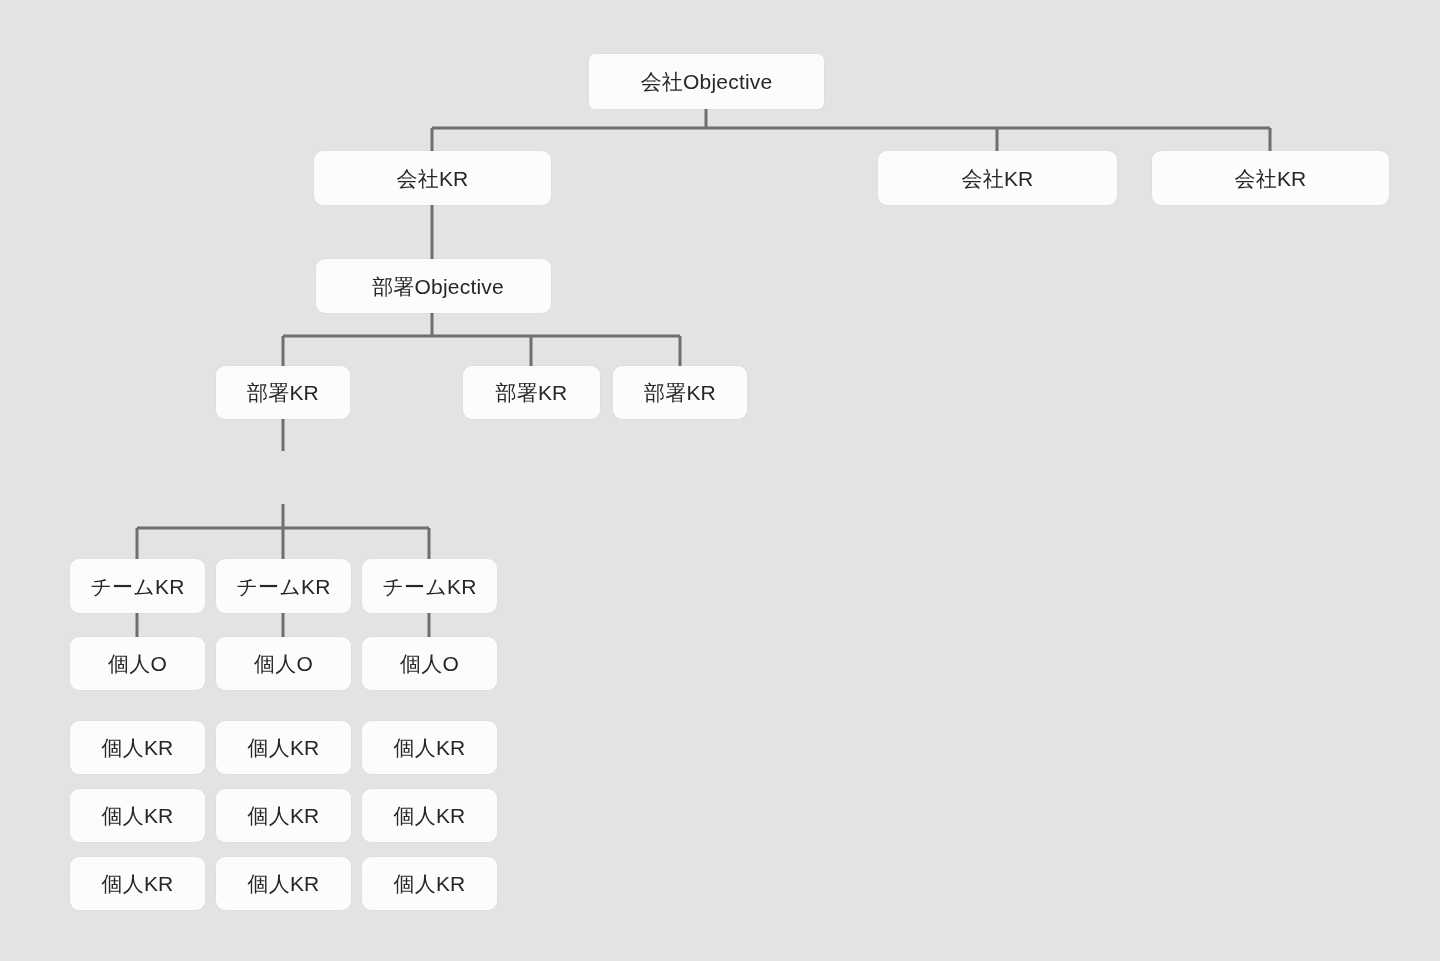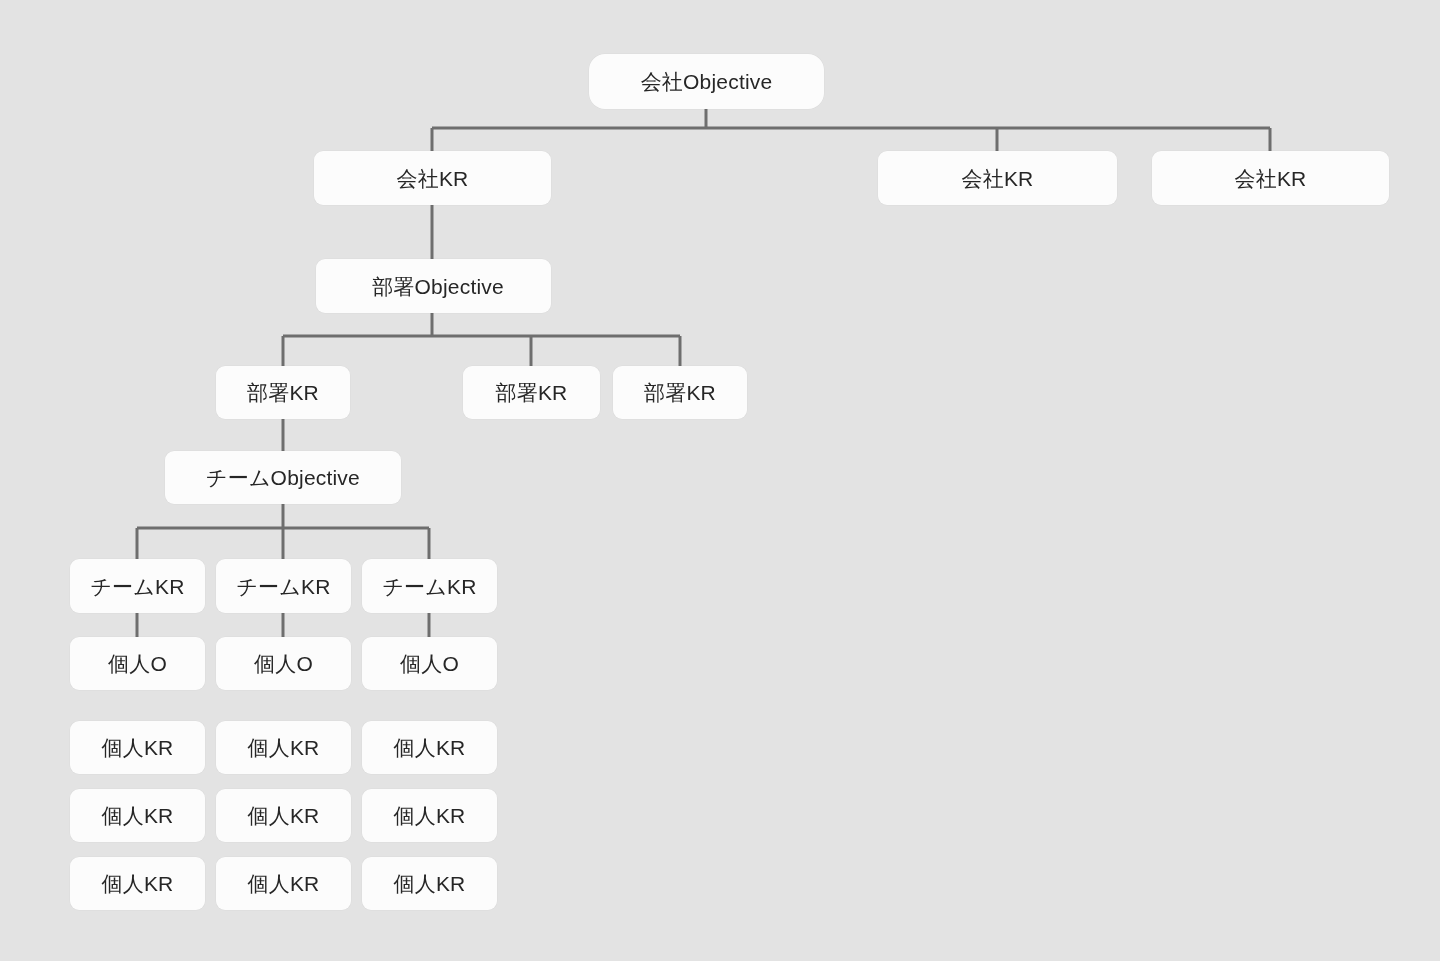--- a/index.html
+++ b/index.html
@@ -66,21 +66,21 @@
       <line x1="680" y1="336" x2="680" y2="366" stroke="#6e6e6e" stroke-width="3" stroke-linecap="butt"></line>
       <line x1="283" y1="419" x2="283" y2="451" stroke="#6e6e6e" stroke-width="3" stroke-linecap="butt"></line>
       <line x1="283" y1="504" x2="283" y2="559" stroke="#6e6e6e" stroke-width="3" stroke-linecap="butt"></line>
       <line x1="137" y1="528" x2="429" y2="528" stroke="#6e6e6e" stroke-width="3" stroke-linecap="butt"></line>
       <line x1="137" y1="528" x2="137" y2="559" stroke="#6e6e6e" stroke-width="3" stroke-linecap="butt"></line>
       <line x1="429" y1="528" x2="429" y2="559" stroke="#6e6e6e" stroke-width="3" stroke-linecap="butt"></line>
       <line x1="137" y1="613" x2="137" y2="637" stroke="#6e6e6e" stroke-width="3" stroke-linecap="butt"></line>
       <line x1="283" y1="613" x2="283" y2="637" stroke="#6e6e6e" stroke-width="3" stroke-linecap="butt"></line>
       <line x1="429" y1="613" x2="429" y2="637" stroke="#6e6e6e" stroke-width="3" stroke-linecap="butt"></line>
     </svg>
-<div class="node" style="left: 589px; top: 54px; width: 235px; height: 55px; background: rgb(252, 252, 252); color: rgb(38, 38, 38); border-radius: 16px;">
+<div class="node" style="left: 589px; top: 54px; width: 235px; height: 55px; background: rgb(252, 252, 252); color: rgb(38, 38, 38); border-radius: 6px;">
       <span class="node-label">会社Objective</span>
     </div>
     <div class="node" style="left: 314px; top: 151px; width: 237px; height: 54px; background: rgb(252, 252, 252); color: rgb(38, 38, 38); border-radius: 9px;">
       <span class="node-label">会社KR</span>
     </div>
     <div class="node" style="left: 878px; top: 151px; width: 239px; height: 54px; background: rgb(252, 252, 252); color: rgb(38, 38, 38); border-radius: 9px;">
       <span class="node-label">会社KR</span>
     </div>
     <div class="node" style="left: 1152px; top: 151px; width: 237px; height: 54px; background: rgb(252, 252, 252); color: rgb(38, 38, 38); border-radius: 9px;">
       <span class="node-label">会社KR</span>
@@ -89,23 +89,20 @@
       <span class="node-label">部署Objective</span>
     </div>
     <div class="node" style="left: 216px; top: 366px; width: 134px; height: 53px; background: rgb(252, 252, 252); color: rgb(38, 38, 38); border-radius: 9px;">
       <span class="node-label">部署KR</span>
     </div>
     <div class="node" style="left: 463px; top: 366px; width: 137px; height: 53px; background: rgb(252, 252, 252); color: rgb(38, 38, 38); border-radius: 9px;">
       <span class="node-label">部署KR</span>
     </div>
     <div class="node" style="left: 613px; top: 366px; width: 134px; height: 53px; background: rgb(252, 252, 252); color: rgb(38, 38, 38); border-radius: 9px;">
       <span class="node-label">部署KR</span>
-    </div>
-    <div class="node" style="left: 165px; top: 451px; width: 236px; height: 53px; background: rgb(252, 252, 252); color: rgb(38, 38, 38); border-radius: 9px;">
-      <span class="node-label">チームObjective</span>
     </div>
     <div class="node" style="left: 70px; top: 559px; width: 135px; height: 54px; background: rgb(252, 252, 252); color: rgb(38, 38, 38); border-radius: 9px;">
       <span class="node-label">チームKR</span>
     </div>
     <div class="node" style="left: 216px; top: 559px; width: 135px; height: 54px; background: rgb(252, 252, 252); color: rgb(38, 38, 38); border-radius: 9px;">
       <span class="node-label">チームKR</span>
     </div>
     <div class="node" style="left: 362px; top: 559px; width: 135px; height: 54px; background: rgb(252, 252, 252); color: rgb(38, 38, 38); border-radius: 9px;">
       <span class="node-label">チームKR</span>
     </div>

